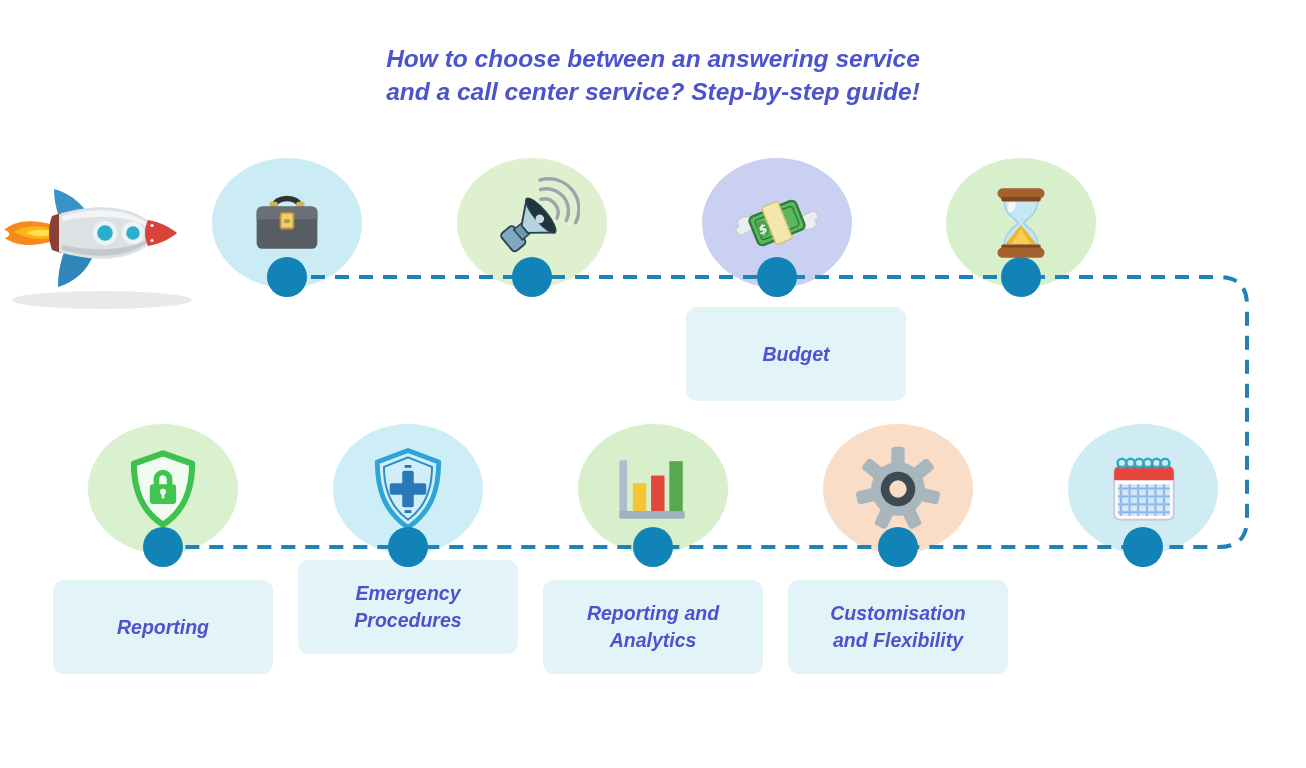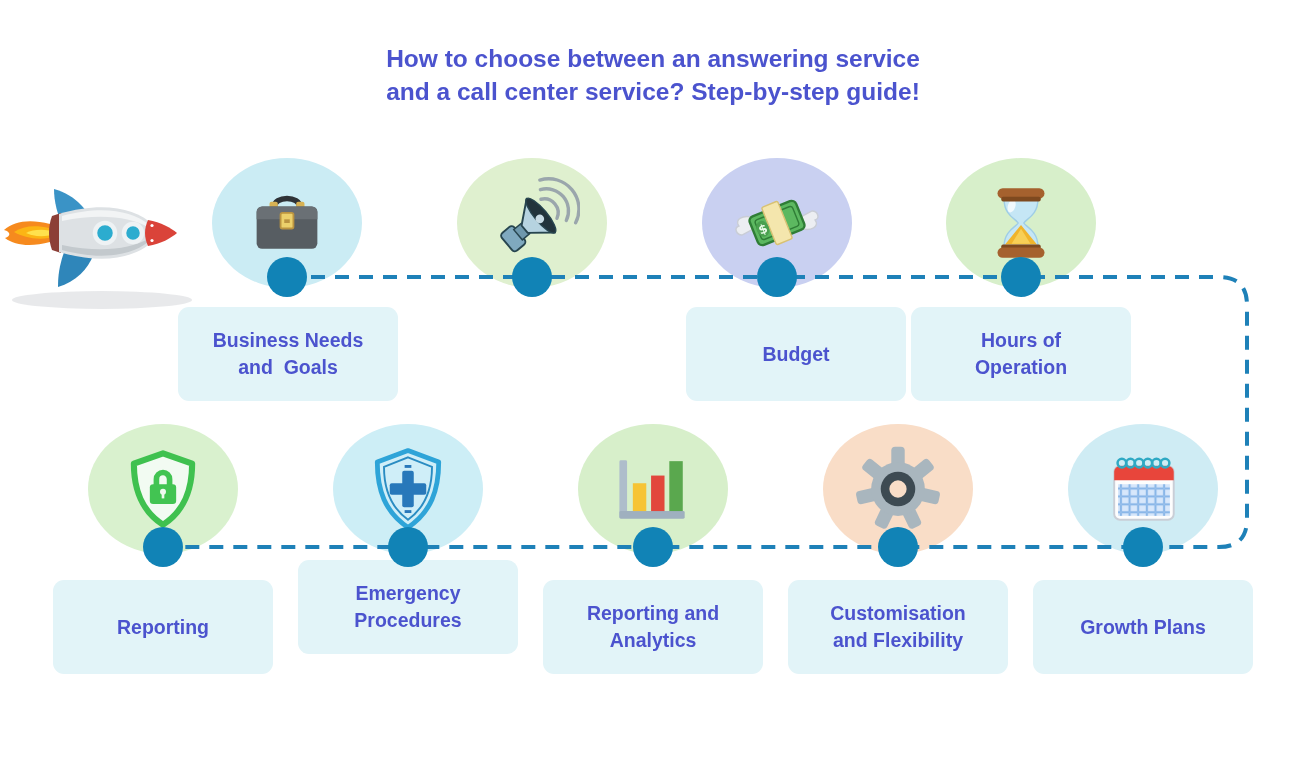--- a/index.html
+++ b/index.html
@@ -1,17 +1,17 @@
 <!DOCTYPE html>
 <html><head>
 <meta charset="utf-8">
 <style>
   html,body{margin:0;padding:0;background:#ffffff;}
   .canvas{position:relative;width:1306px;height:768px;background:#ffffff;overflow:hidden;
-          font-family:"Liberation Sans", sans-serif;}
+          font-family:"Liberation Sans", sans-serif;font-style:italic;}
   .title{position:absolute;top:42px;left:0;width:100%;text-align:center;
          font-size:24.5px;line-height:33px;font-weight:bold;color:#4b53ce;white-space:pre-line;}
   .bubble{position:absolute;width:150px;height:130px;border-radius:50%;
           display:flex;align-items:center;justify-content:center;}
   .bubble svg{display:block;}
   .label-box{position:absolute;width:220px;height:94px;border-radius:11px;background:#e2f4f8;
              display:flex;align-items:center;justify-content:center;text-align:center;
              font-size:19.5px;line-height:27px;font-weight:bold;color:#4b53ce;white-space:pre-wrap;}
   .dot{position:absolute;width:40px;height:40px;border-radius:50%;background:#1183b6;z-index:5;}
   .overlay{position:absolute;left:0;top:0;z-index:3;pointer-events:none;}
@@ -177,28 +177,23 @@
   <div class="dot" style="left:267px;top:257px"></div>
   <div class="dot" style="left:512px;top:257px"></div>
   <div class="dot" style="left:757px;top:257px"></div>
   <div class="dot" style="left:1001px;top:257px"></div>
   <div class="dot" style="left:143px;top:527px"></div>
   <div class="dot" style="left:388px;top:527px"></div>
   <div class="dot" style="left:633px;top:527px"></div>
   <div class="dot" style="left:878px;top:527px"></div>
   <div class="dot" style="left:1123px;top:527px"></div>
 
-  <div class="label-box" style="left:178px;top:307px">Business Needs
-and  Goals</div>
   <div class="label-box" style="left:686px;top:307px">Budget</div>
-  <div class="label-box" style="left:911px;top:307px">Hours of
-Operation</div>
 
   <div class="label-box" style="left:53px;top:580px">Reporting</div>
   <div class="label-box" style="left:298px;top:560px">Emergency
 Procedures</div>
   <div class="label-box" style="left:543px;top:580px">Reporting and
 Analytics</div>
   <div class="label-box" style="left:788px;top:580px">Customisation
 and Flexibility</div>
-  <div class="label-box" style="left:1033px;top:580px">Growth Plans</div>
 
 </div>
 
 </body></html>

